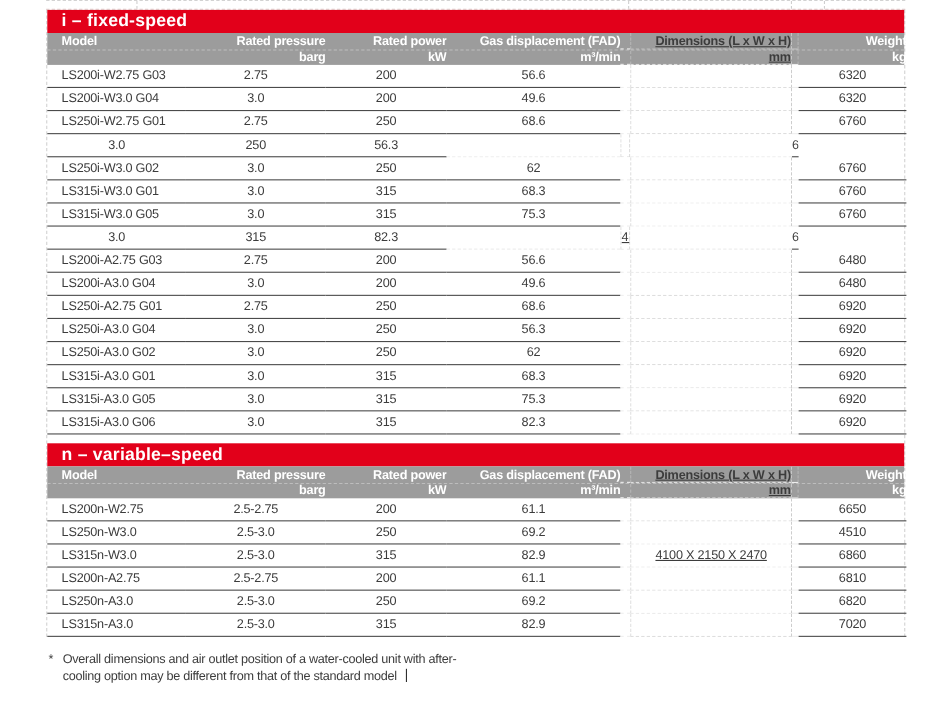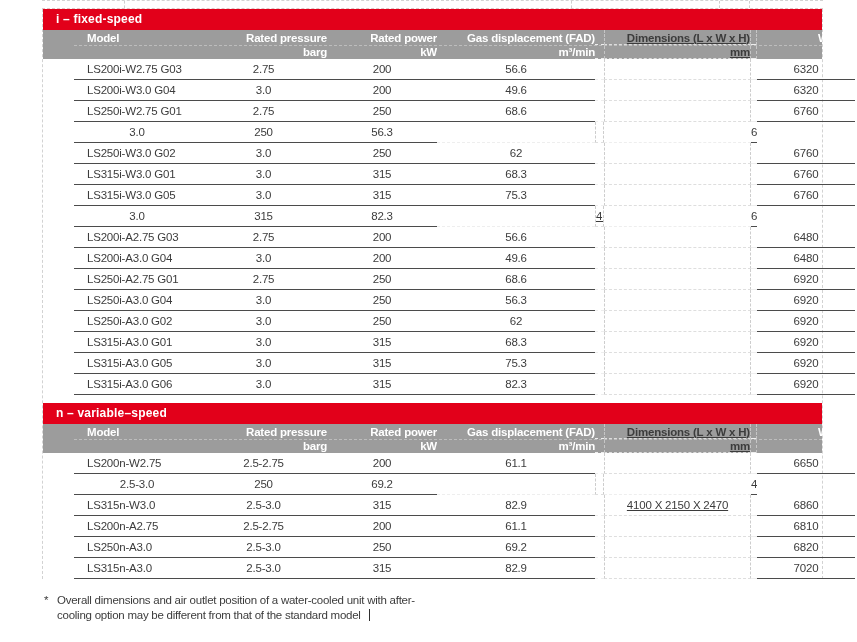--- a/index.html
+++ b/index.html
@@ -19,27 +19,26 @@
     box-sizing:border-box;
   }
 
   
   .sliver { position:relative; height:7px; border-top:1px dashed #d2d2d2; border-bottom:1px dashed #e0c6c6; }
   .sliver .tick { position:absolute; top:0; width:0; height:7px; border-left:1px dashed #cfcfcf; }
 
   .grid {
     display:grid;
     grid-template-columns:126px 127px 110px 158px 9px 147px 6px 98px;
-    margin-left:31px;
   }
 
   .banner {
     height:21px; line-height:21px;
     background:#e2001a; color:#ffffff;
-    font-size:12px; font-weight:bold; letter-spacing:.2px;
+    font-size:16px; font-weight:bold; letter-spacing:.2px;
     padding-left:13px; box-sizing:border-box;
   }
 
   .thead { background:#9c9c9c; }
   .th {
     color:#ffffff; font-weight:bold; font-size:11.5px;
     text-align:right; white-space:nowrap; overflow:hidden;
     letter-spacing:-0.2px; box-sizing:border-box;
   }
   .th-labels .th { height:15px; line-height:17px; }
@@ -308,20 +307,21 @@
               <div class="td c-model bb">LS200n-W2.75</div>
               <div class="td c-num bb">2.5-2.75</div>
               <div class="td c-num bb">200</div>
               <div class="td c-num bb">61.1</div>
               <div class="td c-spacer"></div>
               <div class="td c-dims"></div>
               <div class="td c-spacer-b"></div>
               <div class="td c-weight bb">6650</div>
             </div>
             <div class="grid row">
+              <div class="td c-model bb">LS250n-W3.0</div>
               <div class="td c-num bb">2.5-3.0</div>
               <div class="td c-num bb">250</div>
               <div class="td c-num bb">69.2</div>
               <div class="td c-spacer"></div>
               <div class="td c-dims"></div>
               <div class="td c-spacer-b"></div>
               <div class="td c-weight bb">4510</div>
             </div>
             <div class="grid row">
               <div class="td c-model bb">LS315n-W3.0</div>

